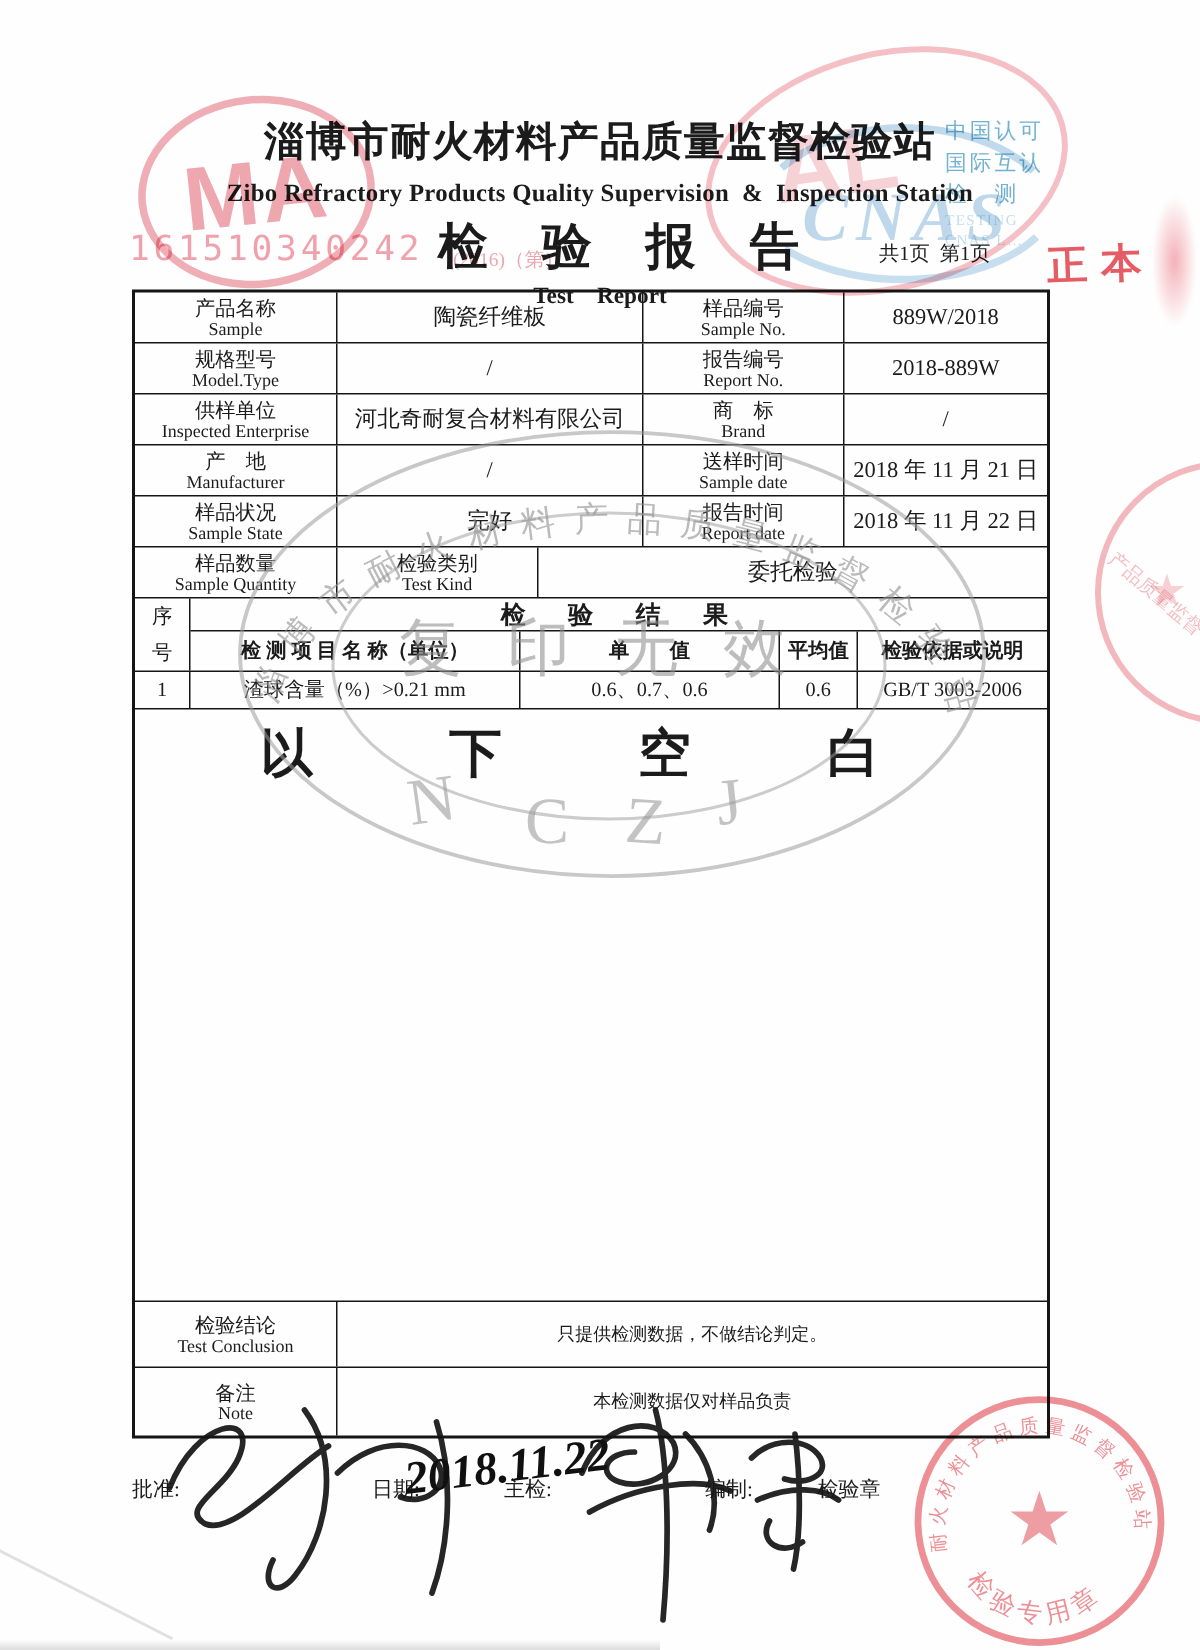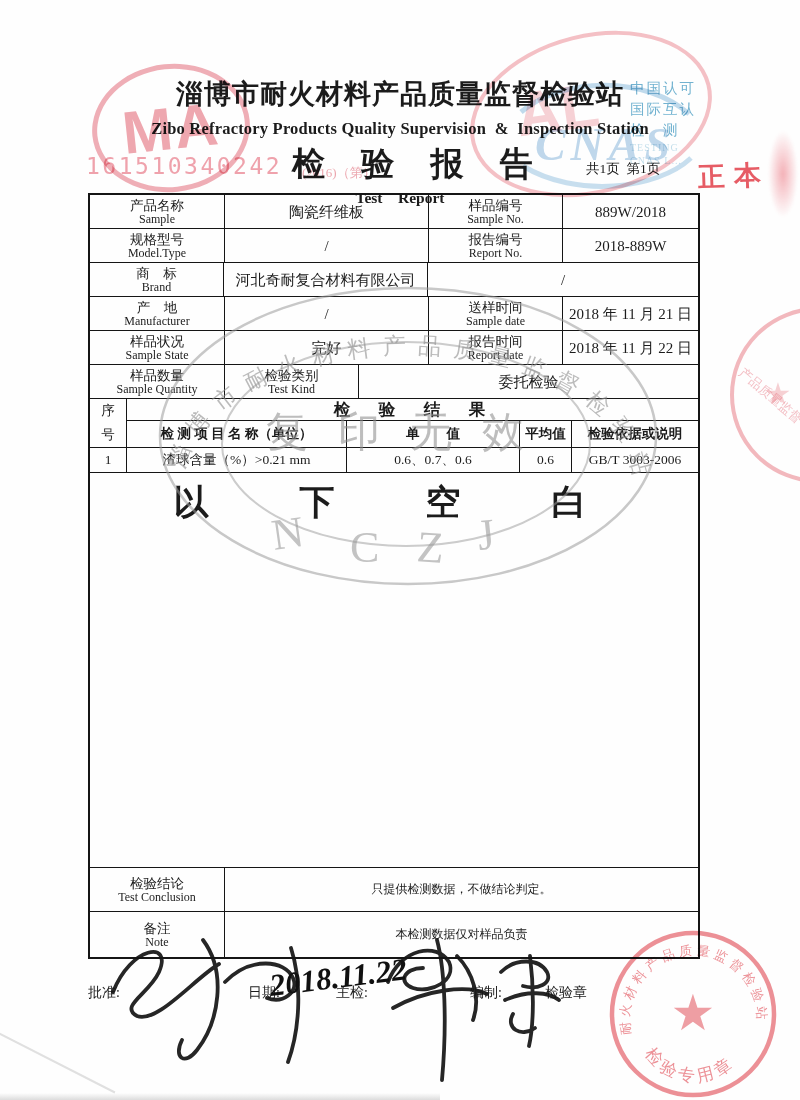--- a/index.html
+++ b/index.html
@@ -125,26 +125,30 @@
         </div>
       <div class="c w3">
         <span class="lcn">报告编号</span>
         <span class="len">Report No.</span>
         </div>
       <div class="c w4 nr">
         <span class="val">2018-889W</span>
         </div>
     </div>
     <div class="r ir">
+      <div class="c w1">
+        <span class="lcn">供样单位</span>
+        <span class="len">Inspected Enterprise</span>
+        </div>
+      <div class="c w2">
+        <span class="val">河北奇耐复合材料有限公司</span>
+        </div>
       <div class="c w3">
         <span class="lcn">商　标</span>
         <span class="len">Brand</span>
-        </div>
-      <div class="c w2">
-        <span class="val">河北奇耐复合材料有限公司</span>
         </div>
       <div class="c w4 nr">
         <span class="val">/</span>
         </div>
     </div>
     <div class="r ir">
       <div class="c w1">
         <span class="lcn">产　地</span>
         <span class="len">Manufacturer</span>
         </div>

